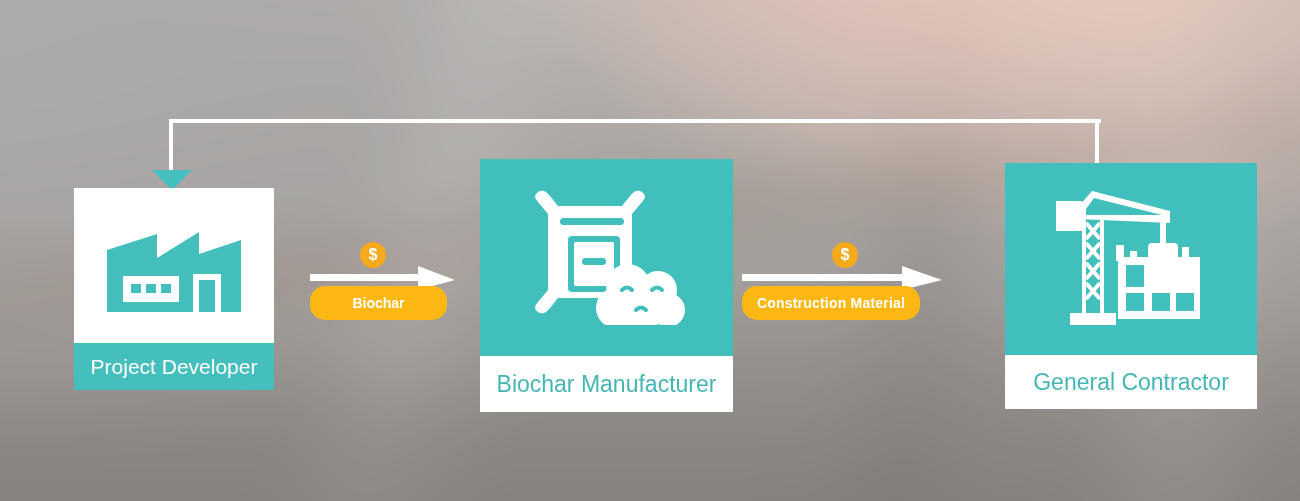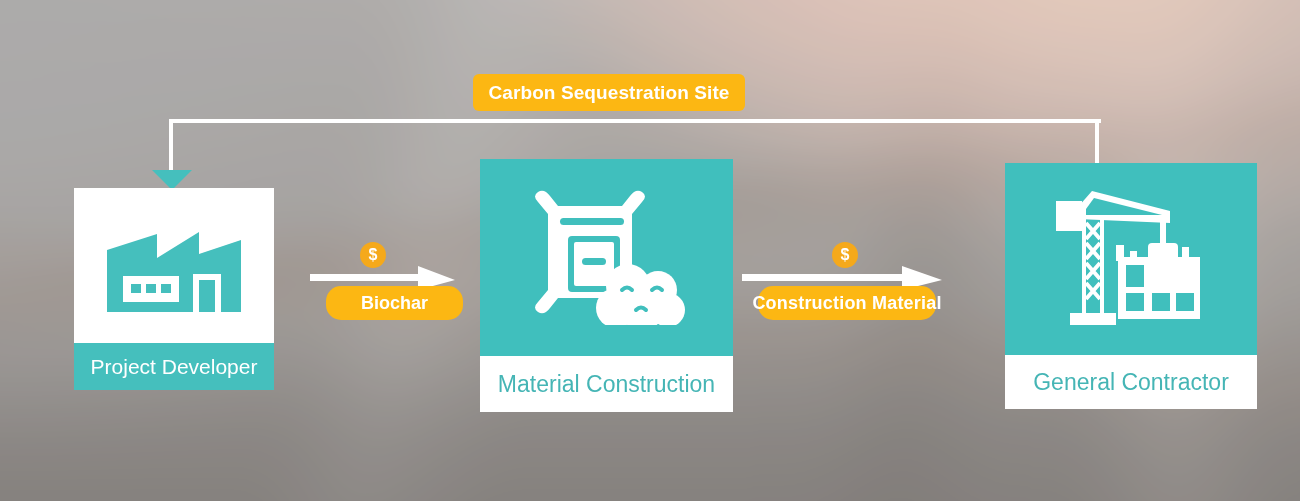--- a/index.html
+++ b/index.html
@@ -114,45 +114,44 @@
     display:flex; align-items:center; justify-content:center;
     color:#ffffff; font-size:16px; font-weight:bold;
     line-height:1;
   }
   #flow-biochar .coin      { left:50px; }
   #flow-construction .coin { left:90px; }
 
   .flow .arrow-svg { position:absolute; left:0; top:24px; }
 
   .flow .pill {
-    position:absolute; left:16px; top:44px;
+    position:absolute; left:0; top:44px;
     height:34px;
     background:#fcb713;
     border-radius:15px;
     display:flex; align-items:center; justify-content:center;
-    color:#ffffff; font-size:18px; font-weight:bold;
+    color:#ffffff; font-size:14px; font-weight:bold;
     white-space:nowrap;
   }
   #flow-biochar .pill      { width:137px; }
   #flow-construction .pill { width:178px; letter-spacing:.2px; }
 </style>
 </head>
 <body>
 
 <div id="stage">
 
   <div id="bg-photo"></div>
   <div id="bg-tint"></div>
 
   <div class="conn" id="conn-h"></div>
   <div class="conn" id="conn-v-left"></div>
   <div class="conn" id="conn-v-right"></div>
   <div id="conn-arrow"></div>
 
-  <div id="site-badge">Carbon Sequestration Site</div>
 
   <div class="node" id="node-developer">
     <div class="panel">
       <svg width="134" height="92" viewBox="0 0 134 92">
         <path d="M0 30 L50 14 L50 38 L92 12 L92 34 L134 20 L134 92 L0 92 Z" fill="#45bfbd"></path>
         <rect x="16" y="56" width="56" height="26" fill="#ffffff"></rect>
         <rect x="24" y="64" width="10" height="9" fill="#45bfbd"></rect>
         <rect x="39" y="64" width="10" height="9" fill="#45bfbd"></rect>
         <rect x="54" y="64" width="10" height="9" fill="#45bfbd"></rect>
         <rect x="86" y="54" width="28" height="38" fill="#ffffff"></rect>
@@ -186,21 +185,21 @@
         <circle cx="134" cy="100" r="19" fill="#ffffff"></circle>
         <circle cx="118" cy="116" r="24" fill="#ffffff"></circle>
         <circle cx="92" cy="118" r="20" fill="#ffffff"></circle>
         <circle cx="144" cy="120" r="17" fill="#ffffff"></circle>
         <rect x="84" y="116" width="70" height="18" fill="#ffffff"></rect>
         <path d="M98 100 q5 -5 10 0" stroke="#40bfbd" stroke-width="4" fill="none" stroke-linecap="round"></path>
         <path d="M128 100 q5 -5 10 0" stroke="#40bfbd" stroke-width="4" fill="none" stroke-linecap="round"></path>
         <path d="M112 120 q5 -5 10 0" stroke="#40bfbd" stroke-width="4" fill="none" stroke-linecap="round"></path>
       </svg>
     </div>
-    <div class="caption">Material Construction</div>
+    <div class="caption">Biochar Manufacturer</div>
   </div>
 
   <div class="flow" id="flow-construction">
     <div class="coin">$</div>
     <svg class="arrow-svg" width="200" height="24" viewBox="0 0 200 24">
       <path d="M0 8 L160 8 L160 0 L200 14 L160 24 L160 15 L0 15 Z" fill="#ffffff"></path>
     </svg>
     <div class="pill">Construction  Material</div>
   </div>
 

